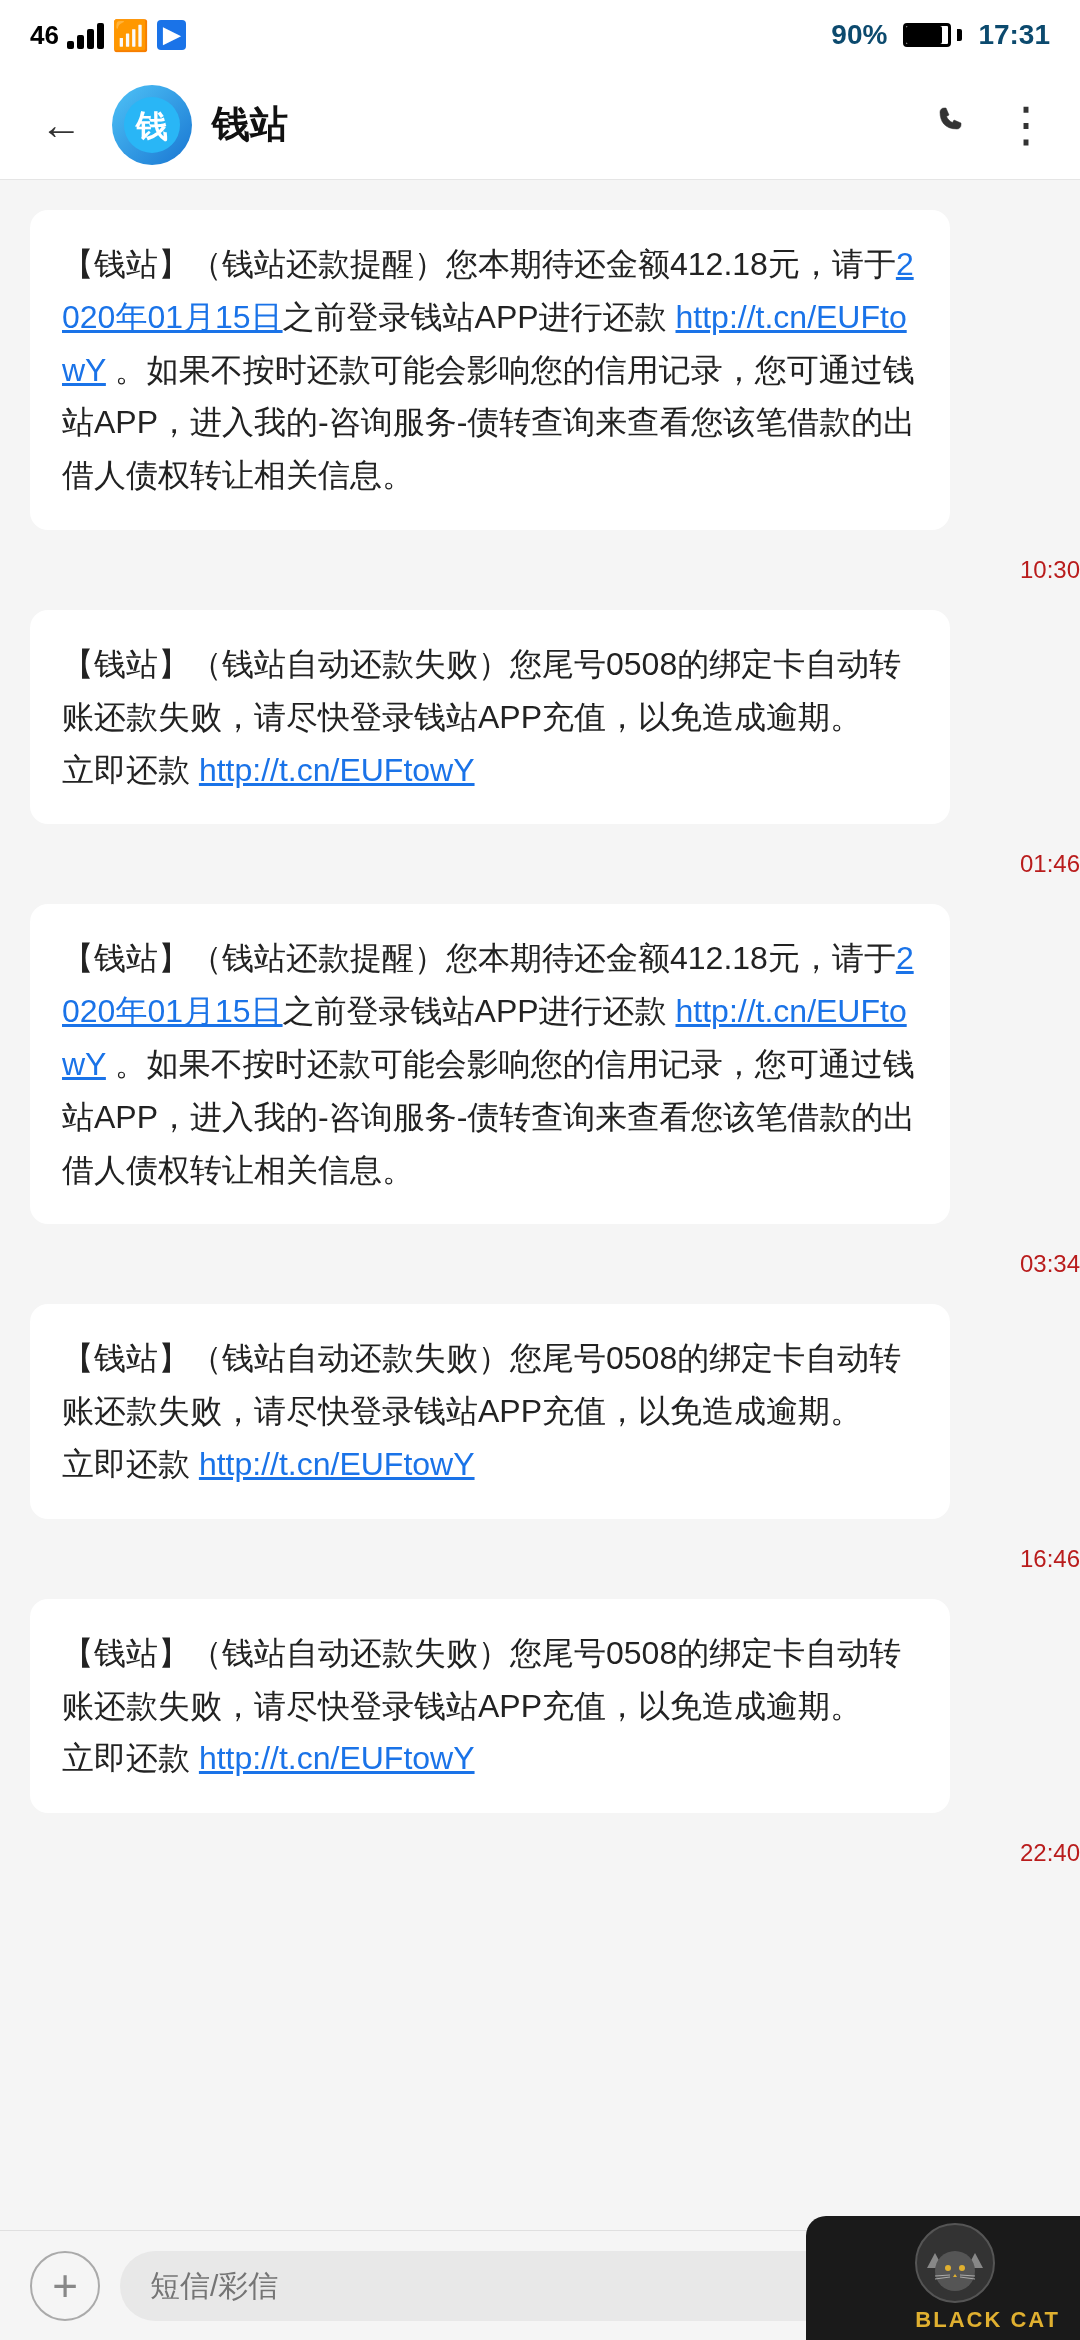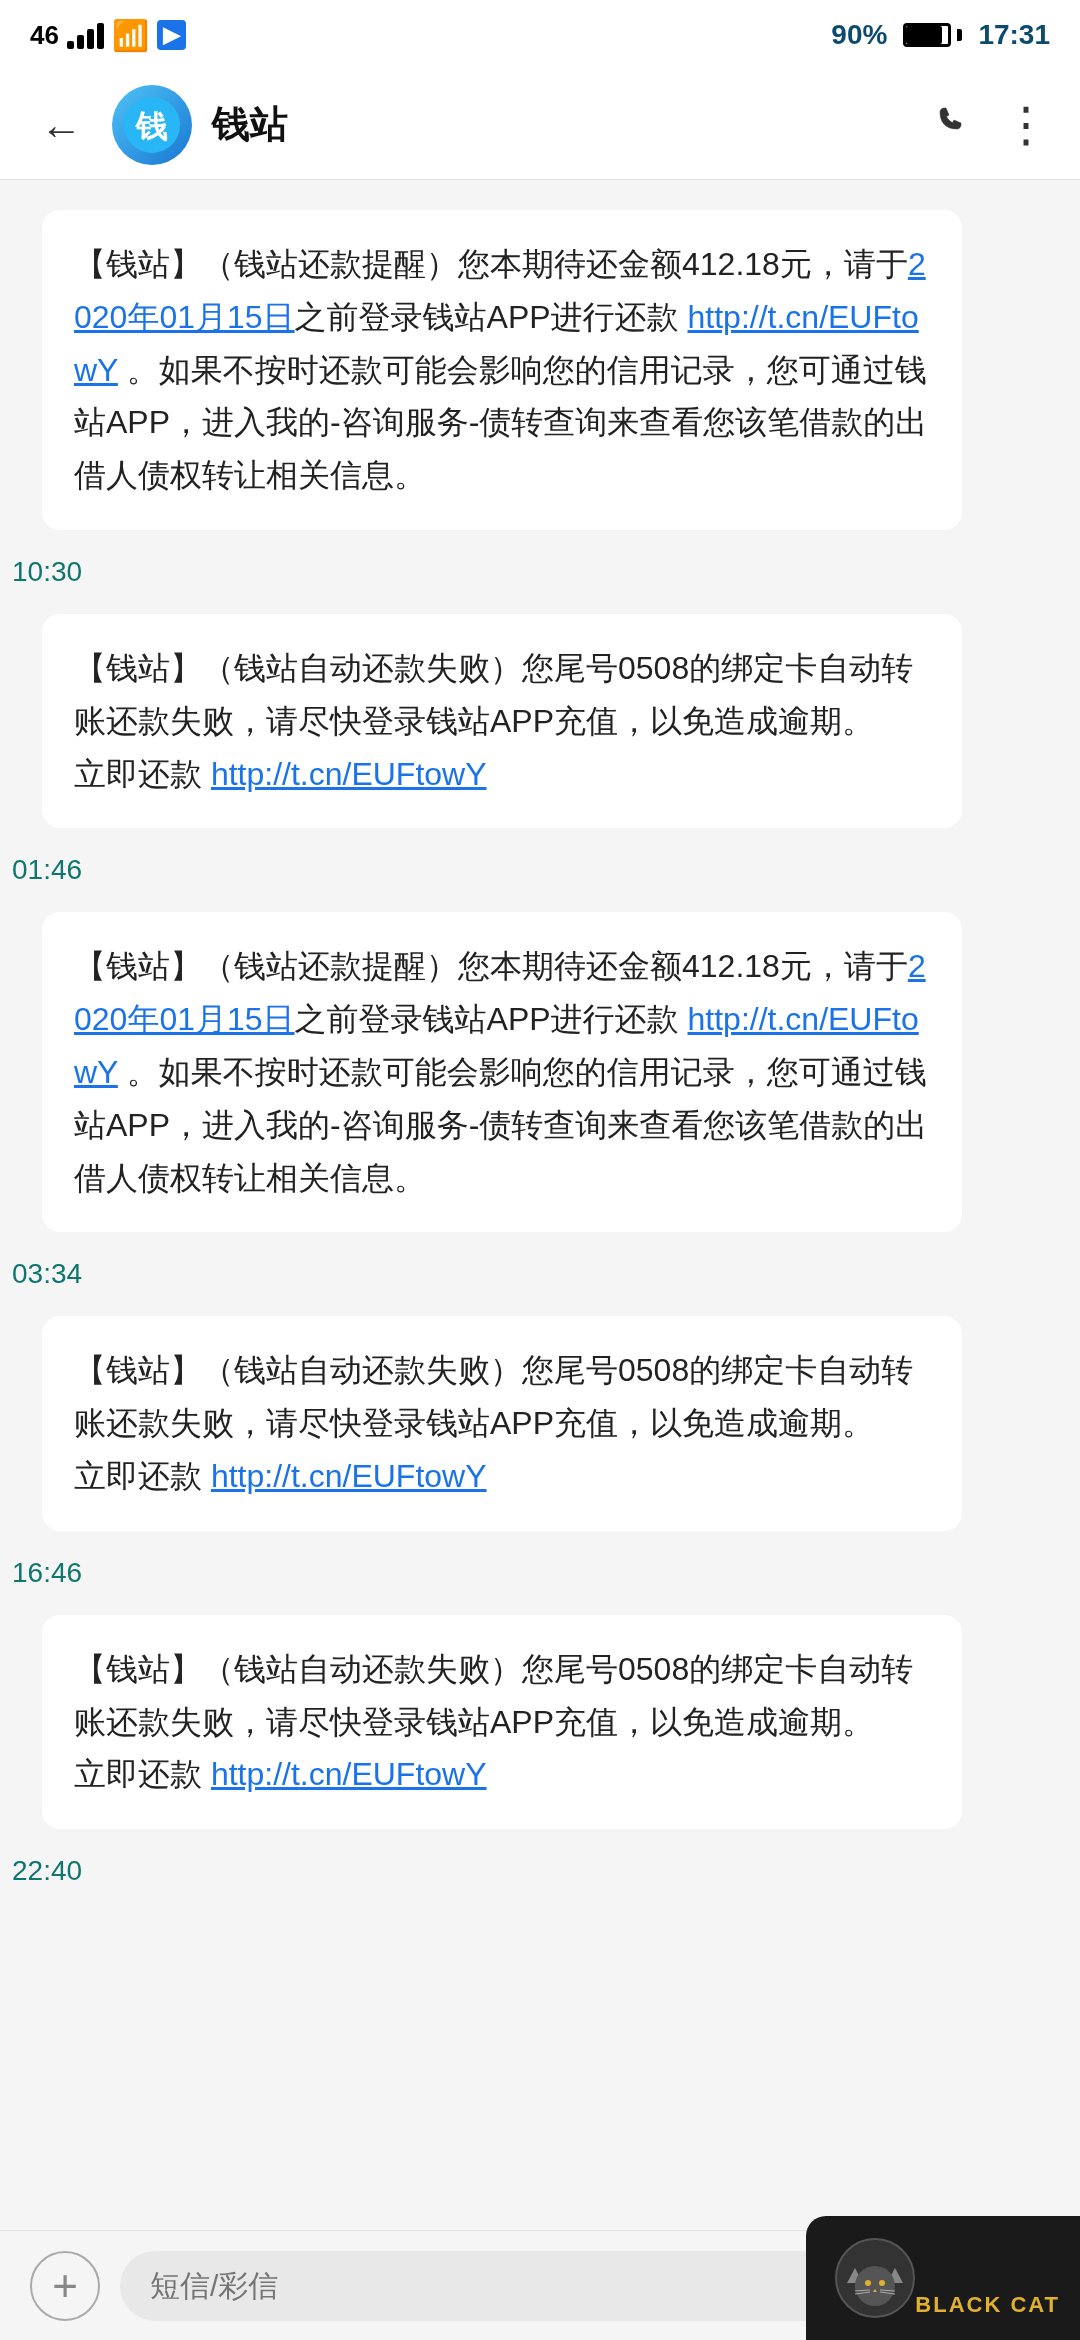--- a/index.html
+++ b/index.html
@@ -134,21 +134,21 @@
     }
     .nav-icon {
       font-size: 40px;
       color: #333;
       cursor: pointer;
     }
 
     
     .chat-area {
       width: 100%;
-      padding: 20px 12px;
+      padding: 20px 0;
       background: #f5f5f5;
     }
 
     
     .message-wrapper {
       padding: 10px 30px;
       display: flex;
       flex-direction: column;
       align-items: flex-start;
     }
@@ -164,23 +164,23 @@
     }
     .message-bubble a, .message-bubble .link {
       color: #1a73e8;
       text-decoration: underline;
     }
     .message-bubble .date-link {
       color: #1a73e8;
       text-decoration: underline;
     }
     .timestamp {
-      font-size: 28px;
-      color: #0f766e;
-      text-align: left;
+      font-size: 24px;
+      color: #b91c1c;
+      text-align: right;
       margin: 16px auto;
       width: 100%;
     }
 
     
     .bottom-bar {
       position: fixed;
       bottom: 0;
       left: 0;
       width: 1080px;
@@ -225,22 +225,22 @@
       height: 124px;
       background: #1a1a1a;
       display: flex;
       align-items: center;
       justify-content: flex-end;
       padding-right: 20px;
       border-top-left-radius: 20px;
     }
     .cat-logo {
       display: flex;
-      flex-direction: row;
-      align-items: flex-end;
+      flex-direction: column;
+      align-items: flex-start;
     }
     .cat-circle {
       width: 80px;
       height: 80px;
       background: #333;
       border-radius: 50%;
       display: flex;
       align-items: center;
       justify-content: center;
       border: 2px solid #555;

